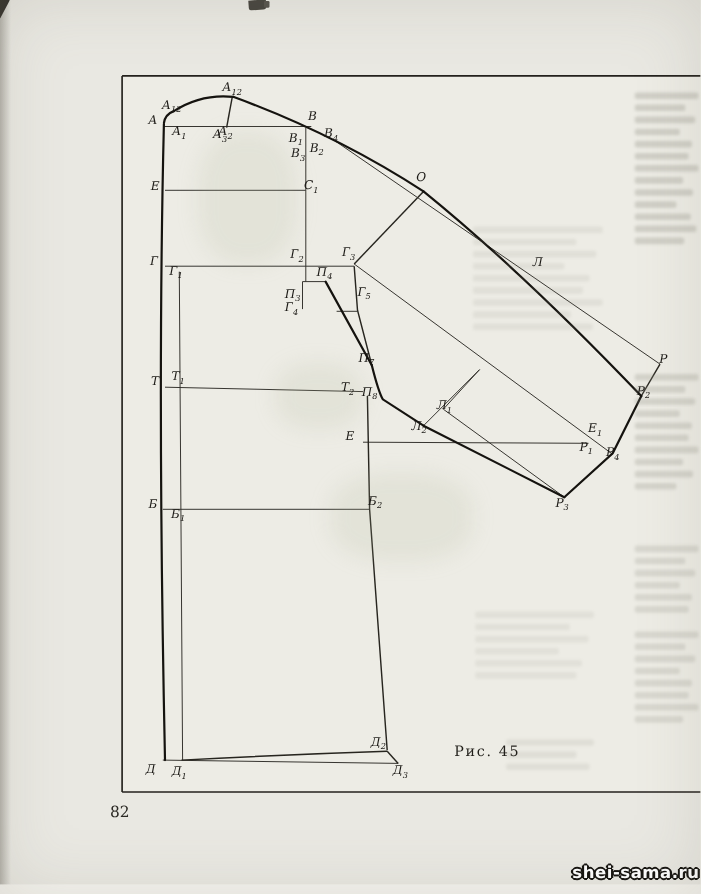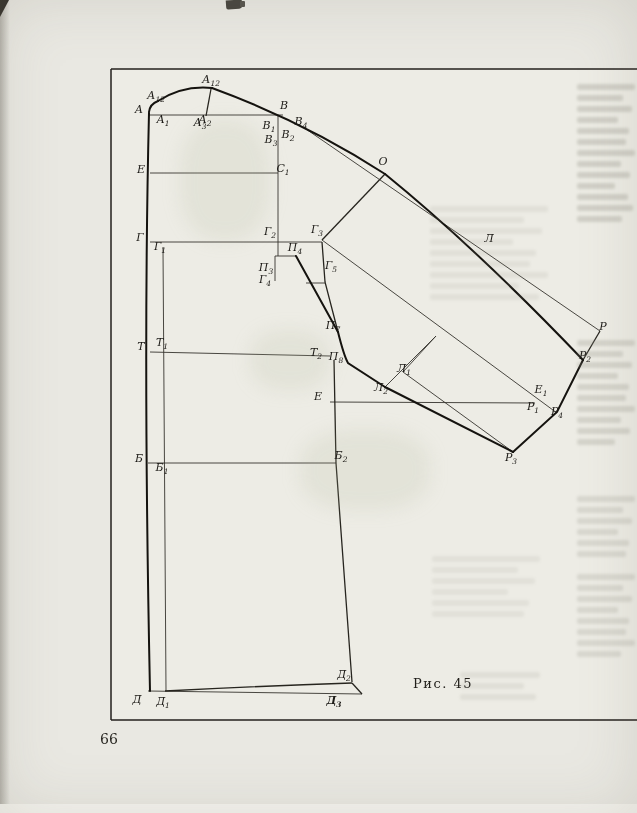--- a/index.html
+++ b/index.html
@@ -121,21 +121,21 @@
       <span class="pt" style="left: 585px; top: 356px;"><span>Р</span><sub>2</sub></span>
       <span class="pt" style="left: 533px; top: 407px;"><span>Р</span><sub>1</sub></span>
       <span class="pt" style="left: 557px; top: 412px;"><span>Р</span><sub>4</sub></span>
       <span class="pt" style="left: 511px; top: 458px;"><span>Р</span><sub>3</sub></span>
       <span class="pt" style="left: 139px; top: 459px;"><span>Б</span></span>
       <span class="pt" style="left: 162px; top: 468px;"><span>Б</span><sub>1</sub></span>
       <span class="pt" style="left: 341px; top: 456px;"><span>Б</span><sub>2</sub></span>
       <span class="pt" style="left: 137px; top: 700px;"><span>Д</span></span>
       <span class="pt" style="left: 163px; top: 702px;"><span>Д</span><sub>1</sub></span>
       <span class="pt" style="left: 344px; top: 675px;"><span>Д</span><sub>2</sub></span>
-      <span class="pt" style="left: 334px; top: 701px; font-weight: bold;"><span>Д</span><sub>3</sub></span>
+      <span class="pt" style="left: 364px; top: 701px;"><span>Д</span><sub>3</sub></span>
     </div>
   <div id="ghosts">
       <div class="ghost" style="left: 577px; top: 84px; width: 58px; height: 6px; opacity: 0.3;"></div>
       <div class="ghost" style="left: 577px; top: 95px; width: 46px; height: 6px; opacity: 0.3;"></div>
       <div class="ghost" style="left: 577px; top: 106px; width: 55px; height: 6px; opacity: 0.3;"></div>
       <div class="ghost" style="left: 577px; top: 117px; width: 41px; height: 6px; opacity: 0.3;"></div>
       <div class="ghost" style="left: 577px; top: 128px; width: 52px; height: 6px; opacity: 0.3;"></div>
       <div class="ghost" style="left: 577px; top: 139px; width: 49px; height: 6px; opacity: 0.3;"></div>
       <div class="ghost" style="left: 577px; top: 150px; width: 58px; height: 6px; opacity: 0.3;"></div>
       <div class="ghost" style="left: 577px; top: 161px; width: 44px; height: 6px; opacity: 0.3;"></div>
@@ -189,18 +189,19 @@
       <div class="patch" style="left: 300px; top: 430px; width: 130px; height: 80px; background: rgba(176, 180, 152, 0.16);"></div>
       <div class="patch" style="left: 180px; top: 120px; width: 90px; height: 120px; background: rgba(176, 180, 152, 0.16);"></div>
       <div class="patch" style="left: 250px; top: 330px; width: 80px; height: 60px; background: rgba(176, 180, 152, 0.16);"></div>
     </div>
 
   <div class="corner-mark"></div>
   <div class="top-mark"></div>
   <div class="top-mark2"></div>
 
   <div class="caption">Рис. 45</div>
-  <div class="page-number">66</div>
+  <div class="page-number">82</div>
+  <div class="watermark">shei-sama.ru</div>
 
   <div class="edge-left"></div>
   <div class="edge-bottom"></div>
   <div class="vignette"></div>
 </div>
 
 </body></html>

